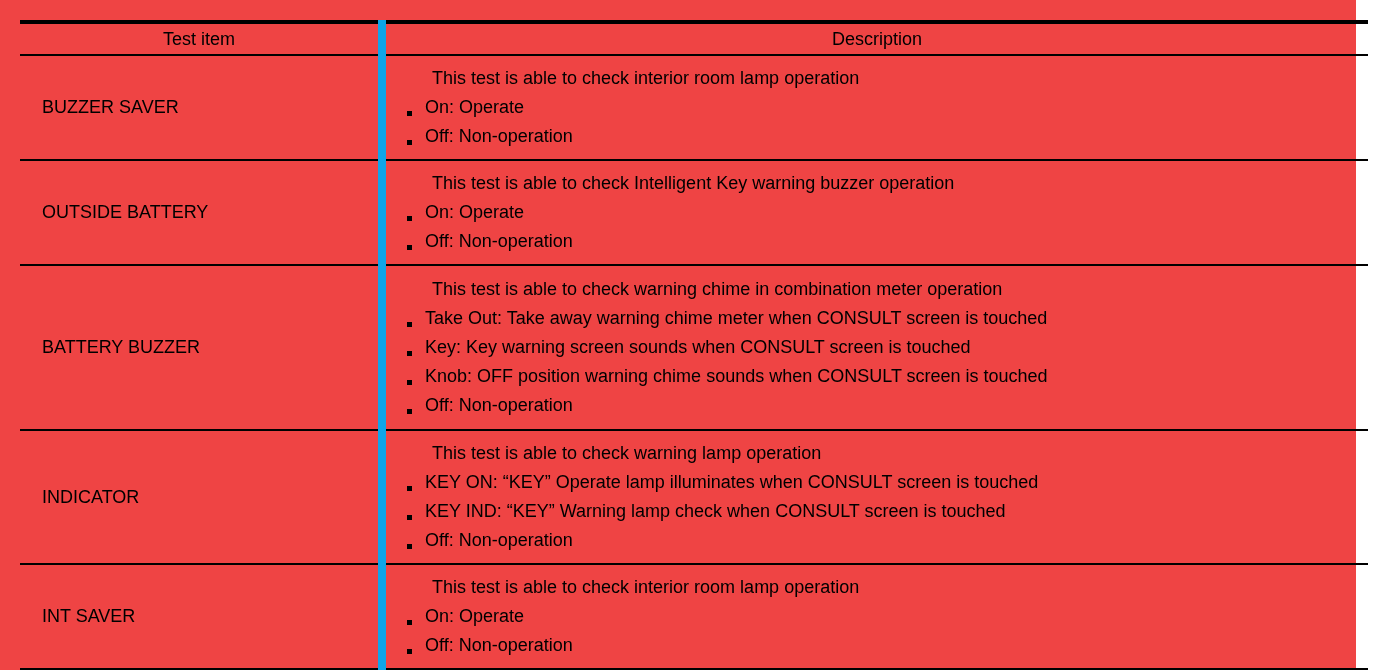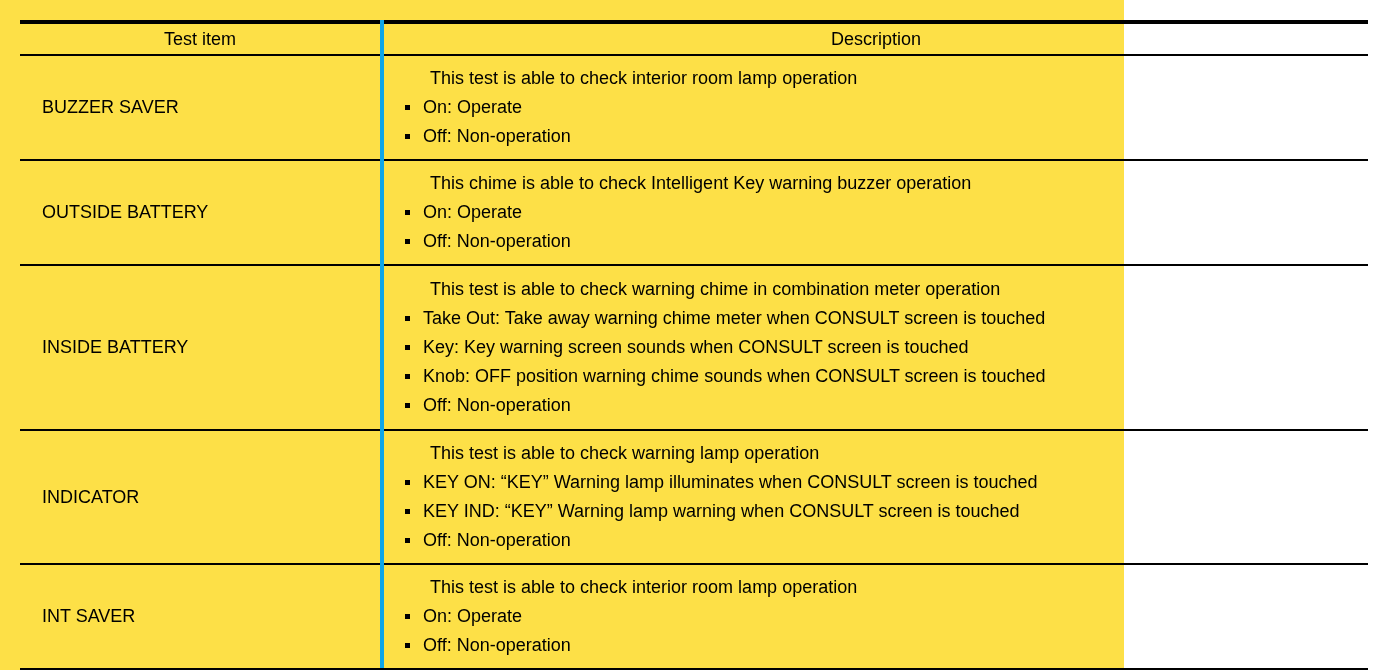--- a/index.html
+++ b/index.html
@@ -2,21 +2,21 @@
 <html><head>
 <meta charset="utf-8">
 <style>
   * { box-sizing: border-box; margin: 0; padding: 0; }
   html, body {
     width: 1392px; height: 670px;
     background: #ffffff;
     font-family: "Liberation Sans", "DejaVu Sans", sans-serif;
     color: #000000;
   }
-  .page { position: relative; width: 1124px; height: 670px; background: #fde047; text-decoration: underline; }
+  .page { position: relative; width: 1356px; height: 670px; background: #ef4444; text-decoration: underline; }
   .test-table {
     position: absolute;
     left: 20px; top: 20px;
     width: 1348px;
     border-collapse: collapse;
     table-layout: fixed;
     border-top: 4px solid #000;
     border-bottom: 5px solid #000;
     font-size: 18px;
     color: #000;
@@ -31,35 +31,35 @@
     border-bottom: 2px solid #000;
     padding: 2px 4px;
   }
   .test-table td {
     border-bottom: 2px solid #000;
     vertical-align: middle;
     padding: 8px 10px 8px 22px;
   }
   .test-table tr:last-child td { border-bottom: none; }
   .test-table th.desc-col, .test-table td.desc-col {
-    border-left: 4px solid #0ea5e9;
+    border-left: 8px solid #0ea5e9;
   }
   .test-table td.desc-col {
     padding: 8px 10px 8px 14px;
     vertical-align: middle;
   }
   .row-h1 { height: 105px; }
   .row-h2 { height: 100px; }
   .row-h3 { height: 165px; }
   .row-h4 { height: 128px; }
   .row-h5 { height: 92px; }
   .desc-intro { line-height: 29px; margin-left: 32px; }
   .bullet-line {
     display: flex;
-    align-items: flex-start;
+    align-items: center;
     line-height: 29px;
   }
   .bullet-marker {
     flex: 0 0 auto;
     width: 5px; height: 5px;
     background: #000;
     margin: 12px 13px 0 7px;
   }
   .bullet-text { flex: 1 1 auto; }
 </style>
@@ -90,34 +90,34 @@
         <div class="bullet-line">
           <span class="bullet-marker"></span>
           <span class="bullet-text">Off: Non-operation</span>
         </div>
       </td>
     </tr>
 
     <tr class="row-h2">
       <td>OUTSIDE BATTERY</td>
       <td class="desc-col">
-        <div class="desc-intro">This chime is able to check Intelligent Key warning buzzer operation</div>
+        <div class="desc-intro">This test is able to check Intelligent Key warning buzzer operation</div>
         <div class="bullet-line">
           <span class="bullet-marker"></span>
           <span class="bullet-text">On: Operate</span>
         </div>
         <div class="bullet-line">
           <span class="bullet-marker"></span>
           <span class="bullet-text">Off: Non-operation</span>
         </div>
       </td>
     </tr>
 
     <tr class="row-h3">
-      <td>INSIDE BATTERY</td>
+      <td>BATTERY BUZZER</td>
       <td class="desc-col">
         <div class="desc-intro">This test is able to check warning chime in combination meter operation</div>
         <div class="bullet-line">
           <span class="bullet-marker"></span>
           <span class="bullet-text">Take Out: Take away warning chime meter when CONSULT screen is touched</span>
         </div>
         <div class="bullet-line">
           <span class="bullet-marker"></span>
           <span class="bullet-text">Key: Key warning screen sounds when CONSULT screen is touched</span>
         </div>
@@ -131,25 +131,25 @@
         </div>
       </td>
     </tr>
 
     <tr class="row-h4">
       <td>INDICATOR</td>
       <td class="desc-col">
         <div class="desc-intro">This test is able to check warning lamp operation</div>
         <div class="bullet-line">
           <span class="bullet-marker"></span>
-          <span class="bullet-text">KEY ON: “KEY” Warning lamp illuminates when CONSULT screen is touched</span>
+          <span class="bullet-text">KEY ON: “KEY” Operate lamp illuminates when CONSULT screen is touched</span>
         </div>
         <div class="bullet-line">
           <span class="bullet-marker"></span>
-          <span class="bullet-text">KEY IND: “KEY” Warning lamp warning when CONSULT screen is touched</span>
+          <span class="bullet-text">KEY IND: “KEY” Warning lamp check when CONSULT screen is touched</span>
         </div>
         <div class="bullet-line">
           <span class="bullet-marker"></span>
           <span class="bullet-text">Off: Non-operation</span>
         </div>
       </td>
     </tr>
 
     <tr class="row-h5">
       <td>INT SAVER</td>

